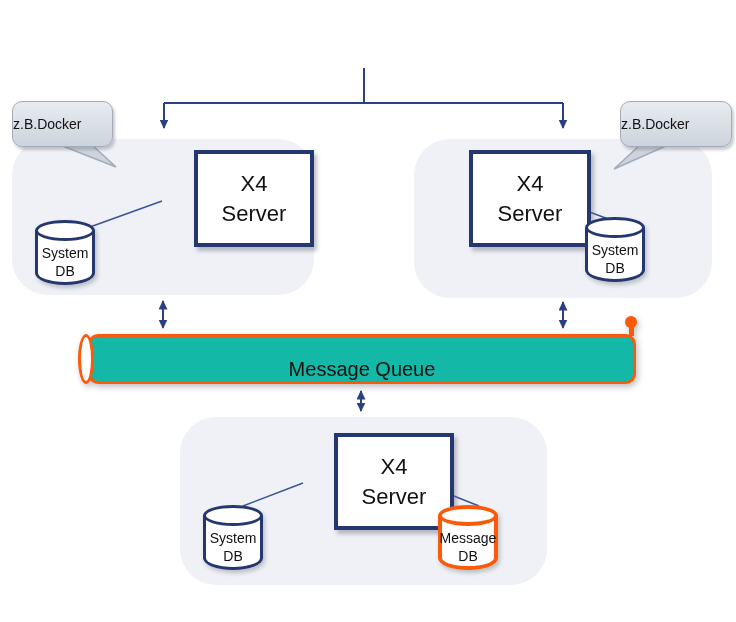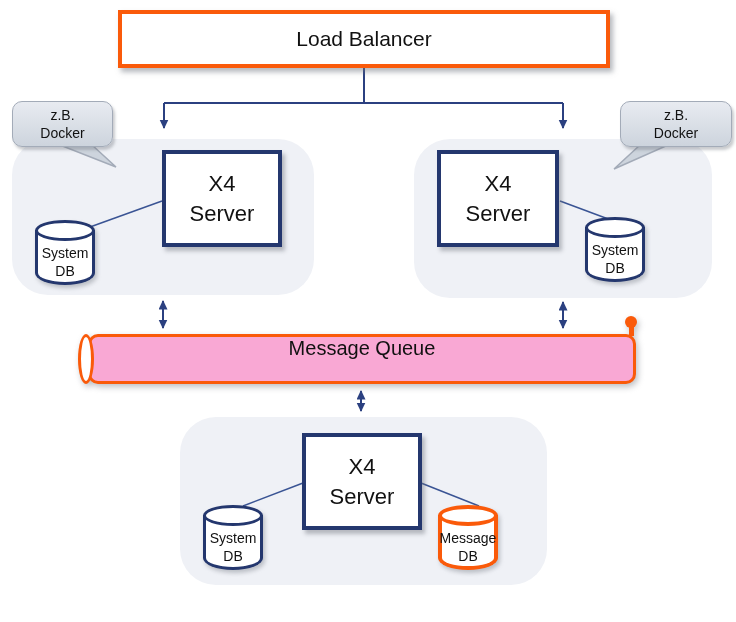--- a/index.html
+++ b/index.html
@@ -26,21 +26,21 @@
 
   
   .lb{position:absolute;left:118px;top:10px;width:492px;height:58px;background:#fff;
       border:4px solid var(--orange);display:flex;align-items:center;justify-content:center;
       box-shadow:3px 4px 5px rgba(110,115,125,.5);z-index:3;}
   .lb-label{font-size:21px;color:var(--text);}
 
   
   .x4{position:absolute;background:#fff;border:4px solid var(--navy);
       display:flex;flex-direction:column;align-items:center;justify-content:center;
-      box-shadow:3px 4px 4px rgba(110,115,125,.45);z-index:3;}
+      box-shadow:3px 4px 4px rgba(110,115,125,.45);z-index:3;margin-left:32px;}
   .x4-tl{left:162px;top:150px;width:120px;height:97px;}
   .x4-tr{left:437px;top:150px;width:122px;height:97px;}
   .x4-b {left:302px;top:433px;width:120px;height:97px;}
   .x4 span{display:block;font-size:22px;line-height:30px;text-align:center;}
 
   
   .cyl{position:absolute;width:60px;height:65px;z-index:3;
        filter:drop-shadow(2px 3px 2px rgba(110,115,125,.4));}
   .cyl-body{position:absolute;left:0;top:10px;width:100%;height:55px;background:#fff;
             border:3px solid var(--navy);border-top:none;
@@ -51,36 +51,36 @@
   .cyl.orange .cyl-top{border-color:var(--orange);border-width:4px;}
   .cyl-label{position:absolute;left:0;top:24px;width:100%;text-align:center;}
   .cyl-label span{display:block;font-size:14px;line-height:18px;}
   .cyl-sys-tl{left:35px;top:220px;}
   .cyl-sys-tr{left:585px;top:217px;}
   .cyl-sys-b {left:203px;top:505px;}
   .cyl-shared{left:438px;top:505px;}
 
   
   .mq{position:absolute;left:0;top:0;z-index:4;filter:drop-shadow(2px 3px 3px rgba(110,115,125,.45));}
-  .mq-body{position:absolute;left:88px;top:334px;width:548px;height:50px;background:#f9a8d4;
+  .mq-body{position:absolute;left:88px;top:334px;width:548px;height:50px;background:#14b8a6;
            border:3.5px solid var(--orange);border-radius:10px;
-           display:flex;align-items:flex-start;justify-content:center;}
+           display:flex;align-items:flex-end;justify-content:center;}
   .mq-label{font-size:20px;color:var(--text);}
   .mq-cap{position:absolute;left:78px;top:334px;width:16px;height:50px;background:#fff;
           border:3.5px solid var(--orange);border-radius:50%;}
   .mq-knob{position:absolute;left:625px;top:316px;width:12px;height:12px;background:var(--orange);
            border-radius:50%;}
   .mq-knob-stem{position:absolute;left:629px;top:323px;width:5px;height:13px;background:var(--orange);
            border-radius:3px 3px 0 0;}
 
   
   .callout{position:absolute;z-index:5;}
   .callout-box{position:relative;border:1.5px solid var(--callout-border);border-radius:10px;
                background:linear-gradient(var(--callout-top),var(--callout-bottom));
-               display:flex;flex-direction:column;align-items:center;justify-content:center;
+               display:flex;flex-direction:row;align-items:center;
                box-shadow:2px 3px 3px rgba(100,105,115,.35);z-index:1;}
   .callout-box span{display:block;font-size:14px;line-height:18px;text-align:center;}
   .callout-l{left:12px;top:101px;}
   .callout-l .callout-box{width:101px;height:46px;}
   .callout-r{left:620px;top:101px;}
   .callout-r .callout-box{width:112px;height:46px;}
   .tail{position:absolute;z-index:0;}
   .tail path{fill:var(--callout-bottom);stroke:var(--callout-border);stroke-width:1.5;}
   .tail-l{left:46px;top:44px;}
   .tail-r{left:-8px;top:44px;}
@@ -108,23 +108,20 @@
     <line class="wire" x1="163" y1="301" x2="163" y2="328" marker-start="url(#ah)" marker-end="url(#ah)"></line>
     <line class="wire" x1="563" y1="302" x2="563" y2="328" marker-start="url(#ah)" marker-end="url(#ah)"></line>
     <line class="wire" x1="361" y1="391" x2="361" y2="411" marker-start="url(#ah)" marker-end="url(#ah)"></line>
 
     <line class="thin" x1="90" y1="227" x2="162" y2="201"></line>
     <line class="thin" x1="560" y1="201" x2="619" y2="223"></line>
     <line class="thin" x1="303" y1="483" x2="243" y2="506"></line>
     <line class="thin" x1="421" y1="483" x2="479" y2="506"></line>
   </svg>
 
-  <div class="lb">
-    <span class="lb-label">Load Balancer</span>
-  </div>
 
   <div class="x4 x4-tl">
     <span>X4</span>
     <span>Server</span>
   </div>
   <div class="x4 x4-tr">
     <span>X4</span>
     <span>Server</span>
   </div>
   <div class="x4 x4-b">

